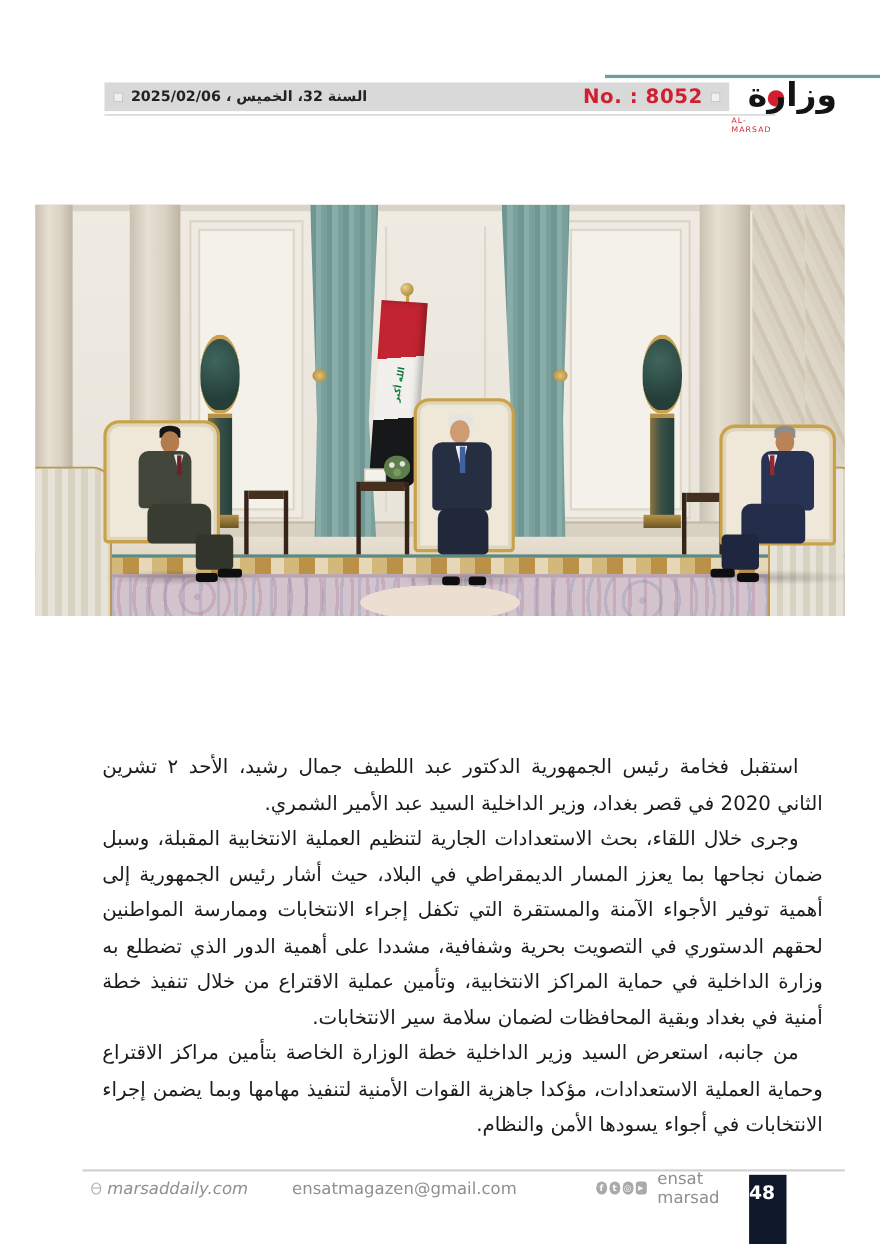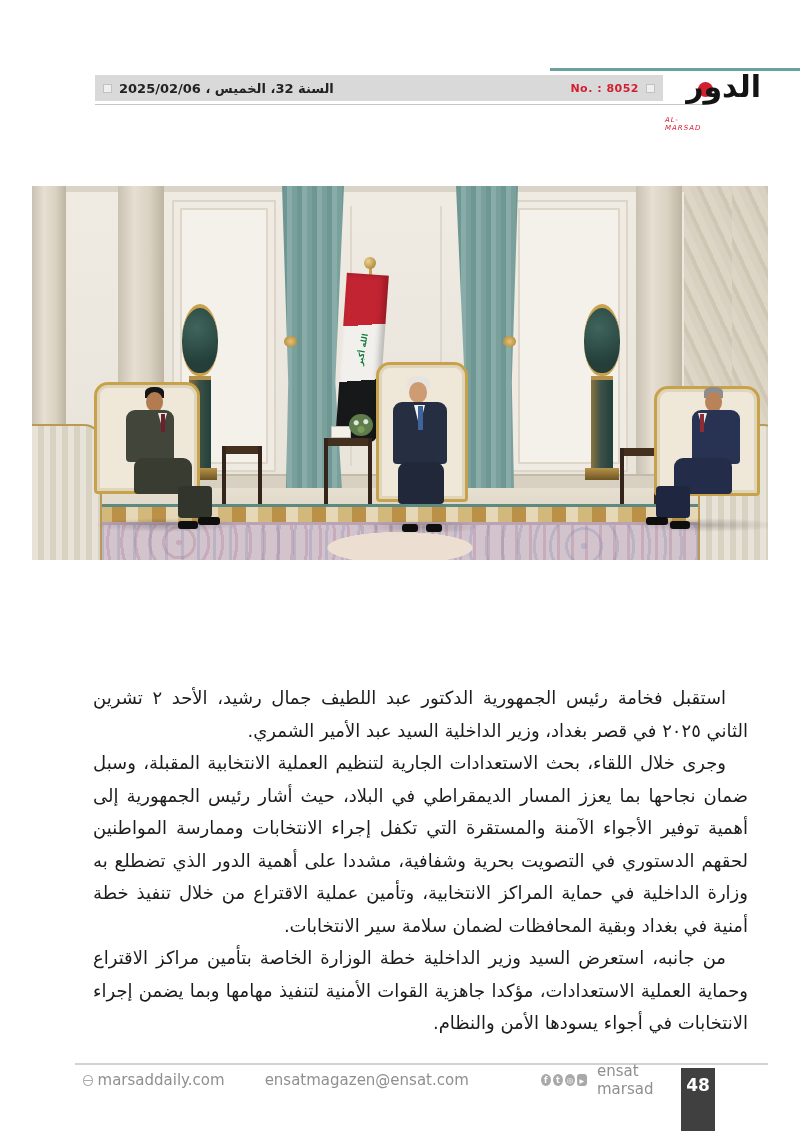--- a/index.html
+++ b/index.html
@@ -7,29 +7,29 @@
               font-family:"DejaVu Sans", sans-serif; }
   .abs { position:absolute; }
   #page { position:relative; width:800px; height:1131px; background:#fff; }
 
   
   .teal-rule { left:550px; top:68px; width:250px; height:3px; background:#6aa09e; }
   .date-bar { left:95px; top:75px; width:568px; height:26px; background:#d9d9d9;
               display:flex; align-items:center; justify-content:space-between; padding:0 8px; }
   .sq { width:9px; height:9px; background:#efefef; border:1px solid #c2c2c2; display:inline-block; }
   .date-text { direction:rtl; font-size:13px; font-weight:bold; color:#222; }
-  .issue-no { color:#d11f2f; font-size:11px; font-weight:bold; letter-spacing:0.5px; }
+  .issue-no { color:#d11f2f; font-size:18px; font-weight:bold; letter-spacing:0.5px; }
   .hdr-group { display:flex; align-items:center; gap:7px; }
   .hdr-underline { left:95px; top:104px; width:610px; height:1px; background:#c6c6c6; }
   .logo-box { left:665px; top:70px; width:100px; height:42px; }
   .logo-ar { position:absolute; right:4px; top:0; font-size:30px; font-weight:800; color:#141414;
              direction:rtl; line-height:34px; z-index:2; }
   .logo-dot { position:absolute; right:52px; top:12px; width:15px; height:15px; border-radius:50%;
               background:#d11f2f; z-index:1; }
-  .logo-en { position:absolute; right:58px; top:46px; font-size:7px; font-style:italic;
+  .logo-en { position:absolute; right:58px; top:36px; font-size:7px; 
              color:#d11f2f; letter-spacing:1px; z-index:2; }
 
   
   .photo { left:32px; top:186px; width:736px; height:374px; overflow:hidden;
            background:linear-gradient(#efebe3,#e9e4da 80%); }
   .ceiling { left:0; top:0; width:736px; height:6px; background:#d9d3c8; }
   .mcol { top:0; height:312px; background:linear-gradient(90deg,#c9c1b1,#e6dfd2 35%,#d9d1c1 70%,#bdb4a2); }
   .mcol-far { top:0; height:374px;
       background:repeating-linear-gradient(65deg,#d8d0c0 0 7px,#cfc6b4 7px 11px,#ddd5c6 11px 18px); }
   .panel { top:14px; height:272px; background:#f4f1ea; border:2px solid #dcd5c8;
@@ -100,43 +100,43 @@
   .foot-rule { left:75px; top:1063px; width:693px; height:2px; background:#d2d2d2; }
   .footer { left:83px; top:1069px; width:600px; height:22px; display:flex; align-items:center;
             color:#8f8f8f; font-size:15px; }
   .f-icon { display:inline-flex; align-items:center; justify-content:center;
             width:12px; height:12px; border-radius:50%; background:#a9a9a9; color:#fff;
             font-size:8px; font-weight:bold; margin-right:2px; }
   .f-icon.yt { border-radius:3px; font-size:6px; }
   .globe { width:11px; height:11px; border-radius:50%; border:1.5px solid #a9a9a9;
            background:linear-gradient(rgba(0,0,0,0) 45%, #a9a9a9 45%, #a9a9a9 55%, rgba(0,0,0,0) 55%);
            margin-right:5px; }
-  .pageno { left:681px; top:1068px; width:34px; height:63px; background:#404040; color:#fff;
-            font-size:17px; font-weight:bold; text-align:center; padding-top:7px; }
+  .pageno { left:681px; top:1068px; width:34px; height:63px; background:#0f172a; color:#fff;
+            font-size:17px; font-weight:bold; padding-top:7px; }
 </style>
 </head>
 <body>
 
 <div id="page">
 
   <div class="abs teal-rule"></div>
   <div class="abs date-bar">
     <div class="hdr-group">
       <span class="sq"></span>
       <span class="date-text">السنة 32، الخميس ، 2025/02/06</span>
     </div>
     <div class="hdr-group">
       <span class="issue-no">No. : 8052</span>
       <span class="sq"></span>
     </div>
   </div>
   <div class="abs hdr-underline"></div>
   <div class="abs logo-box">
     <span class="logo-dot"></span>
-    <span class="logo-ar">الدور</span>
+    <span class="logo-ar">وزارة</span>
     <span class="logo-en">AL-MARSAD</span>
   </div>
 
   <div class="abs photo">
     <div class="abs ceiling"></div>
     <div class="abs mcol" style="left:0;width:34px;"></div>
     <div class="abs mcol" style="left:86px;width:46px;"></div>
     <div class="abs panel" style="left:140px;width:104px;"></div>
     <div class="abs panel" style="left:478px;width:118px;"></div>
     <div class="abs mcol" style="left:604px;width:46px;"></div>
@@ -208,30 +208,30 @@
     <div class="abs" style="left:666px;top:227px;width:9px;height:16px;background:#eceae4;clip-path:polygon(0 0,100% 0,50% 100%);"></div>
     <div class="abs" style="left:668px;top:228px;width:4px;height:18px;background:#8f2b34;"></div>
     <div class="abs suit" style="left:642px;top:272px;width:58px;height:36px;background:#232c48;"></div>
     <div class="abs" style="left:624px;top:300px;width:34px;height:32px;background:#1f2740;border-radius:4px;"></div>
     <div class="abs shoe" style="left:614px;top:331px;width:22px;"></div>
     <div class="abs shoe" style="left:638px;top:335px;width:20px;"></div>
   </div>
 
 
   <div class="abs article">
-    <p>استقبل فخامة رئيس الجمهورية الدكتور عبد اللطيف جمال رشيد، الأحد ٢ تشرين الثاني ٢٠٢٥ في قصر بغداد، وزير الداخلية السيد عبد الأمير الشمري.</p>
+    <p>استقبل فخامة رئيس الجمهورية الدكتور عبد اللطيف جمال رشيد، الأحد ٢ تشرين الثاني 2020 في قصر بغداد، وزير الداخلية السيد عبد الأمير الشمري.</p>
     <p>وجرى خلال اللقاء، بحث الاستعدادات الجارية لتنظيم العملية الانتخابية المقبلة، وسبل ضمان نجاحها بما يعزز المسار الديمقراطي في البلاد، حيث أشار رئيس الجمهورية إلى أهمية توفير الأجواء الآمنة والمستقرة التي تكفل إجراء الانتخابات وممارسة المواطنين لحقهم الدستوري في التصويت بحرية وشفافية، مشددا على أهمية الدور الذي تضطلع به وزارة الداخلية في حماية المراكز الانتخابية، وتأمين عملية الاقتراع من خلال تنفيذ خطة أمنية في بغداد وبقية المحافظات لضمان سلامة سير الانتخابات.</p>
     <p>من جانبه، استعرض السيد وزير الداخلية خطة الوزارة الخاصة بتأمين مراكز الاقتراع وحماية العملية الاستعدادات، مؤكدا جاهزية القوات الأمنية لتنفيذ مهامها وبما يضمن إجراء الانتخابات في أجواء يسودها الأمن والنظام.</p>
   </div>
 
   <div class="abs foot-rule"></div>
   <div class="abs footer">
     <span class="globe"></span>
-    <span style="margin-right:40px;">marsaddaily.com</span>
-    <span style="margin-right:72px;">ensatmagazen@ensat.com</span>
+    <span style="margin-right:40px;font-style:italic;">marsaddaily.com</span>
+    <span style="margin-right:72px;">ensatmagazen@gmail.com</span>
     <span class="f-icon">f</span>
     <span class="f-icon">t</span>
     <span class="f-icon">◎</span>
     <span class="f-icon yt">▶</span>
     <span style="margin-left:8px;">ensat marsad</span>
   </div>
   <div class="abs pageno">48</div>
 
 </div>
 

